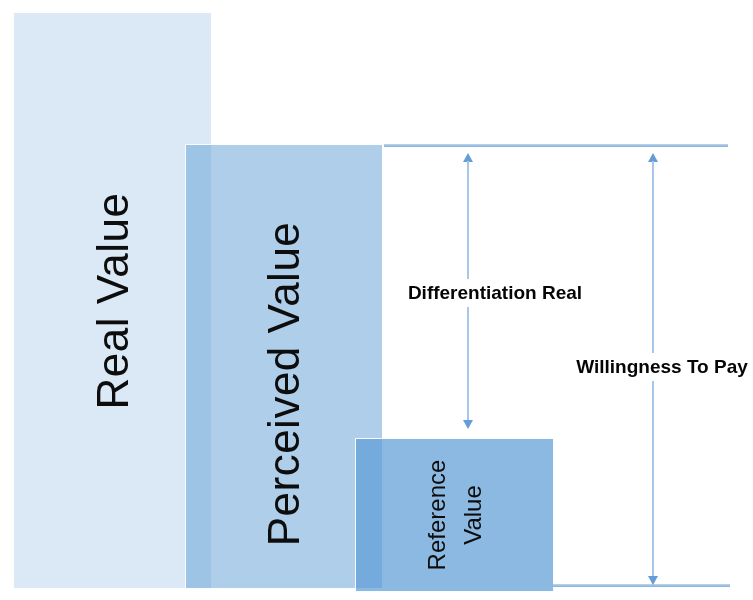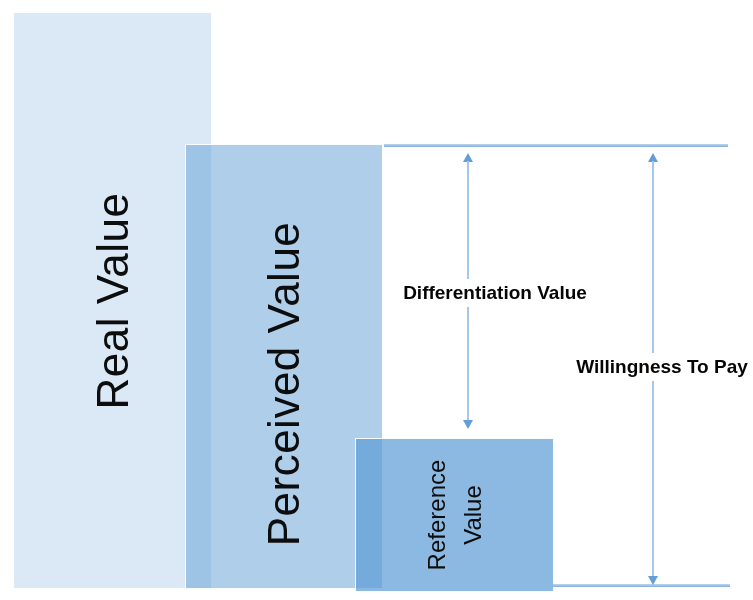--- a/index.html
+++ b/index.html
@@ -136,17 +136,17 @@
     <span class="shaft"></span>
     <span class="head head-down"></span>
   </div>
 
   <div class="v-arrow arrow-wtp">
     <span class="head head-up"></span>
     <span class="shaft"></span>
     <span class="head head-down"></span>
   </div>
 
-  <div class="annotation annotation-diff">Differentiation Value</div>
+  <div class="annotation annotation-diff">Differentiation Real</div>
 
   <div class="annotation annotation-wtp">Willingness To Pay</div>
 
 </div>
 
 </body></html>

